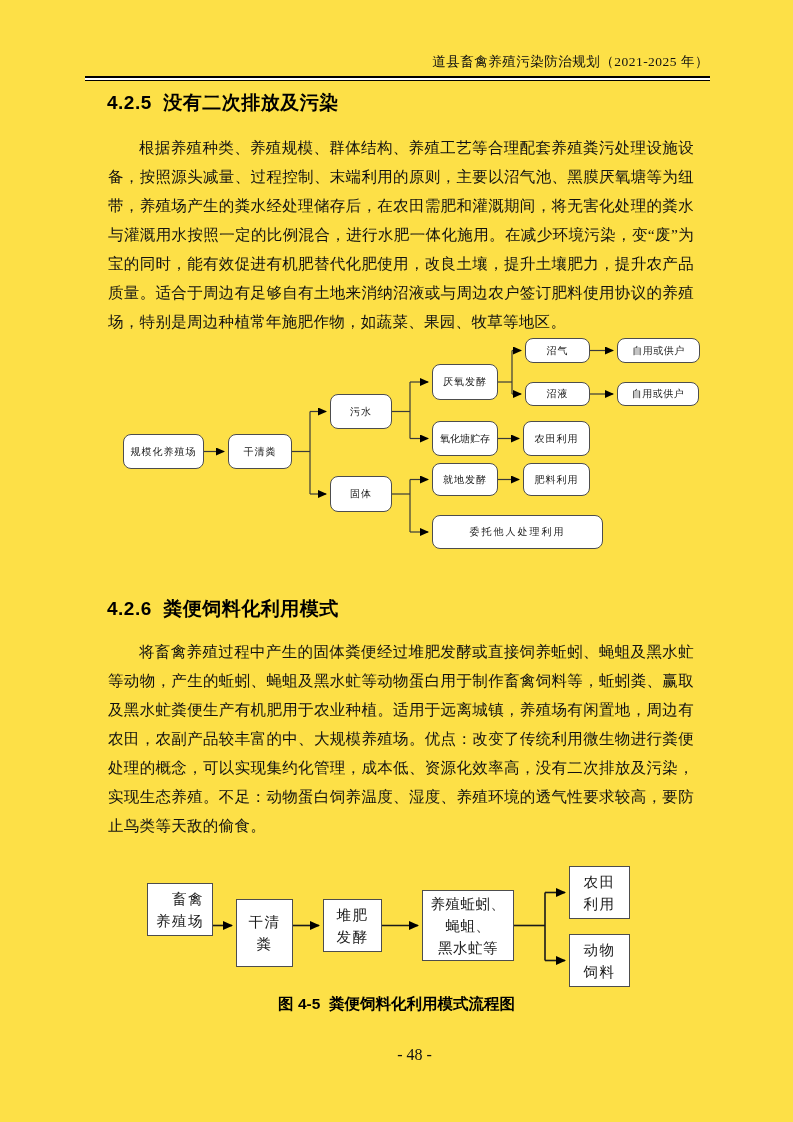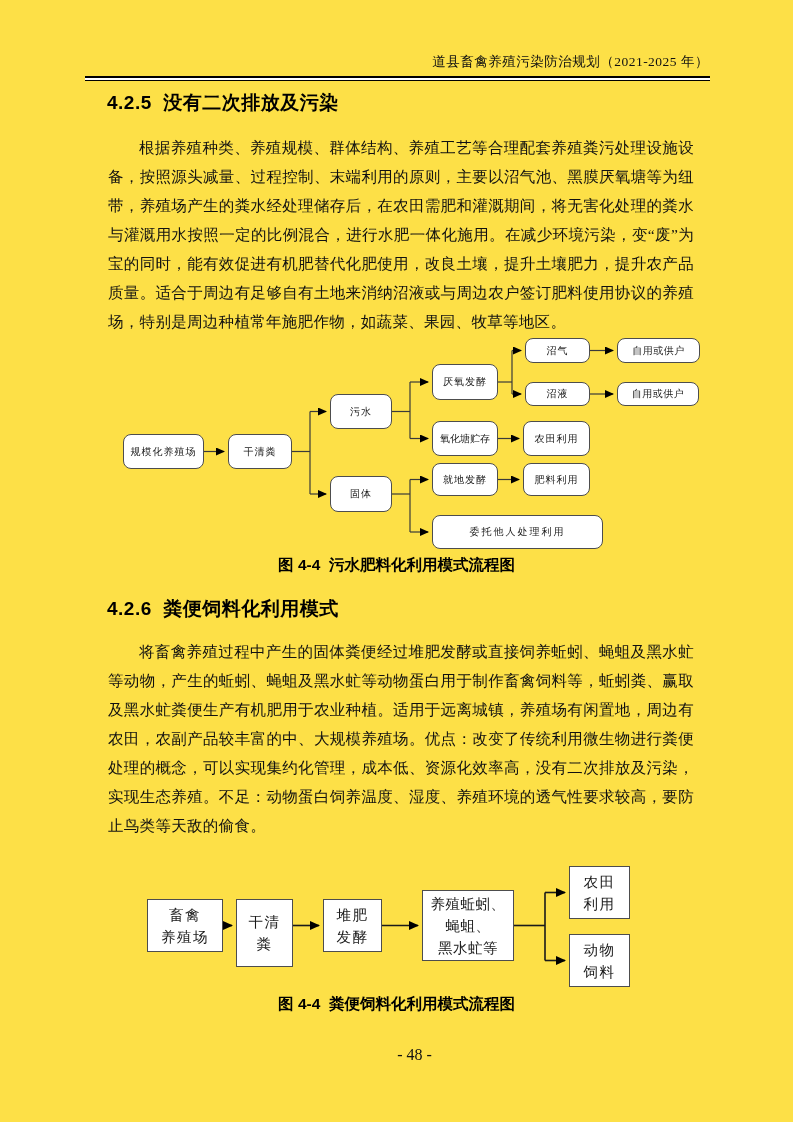--- a/index.html
+++ b/index.html
@@ -118,21 +118,20 @@
     <div class="fc-box" style="left:432px;top:128px;width:66px;height:33px;">就地发酵</div>
     <div class="fc-box" style="left:432px;top:180px;width:171px;height:34px;letter-spacing:2px;">委托他人处理利用</div>
     <div class="fc-box" style="left:525px;top:3px;width:65px;height:25px;">沼气</div>
     <div class="fc-box" style="left:525px;top:47px;width:65px;height:24px;">沼液</div>
     <div class="fc-box" style="left:523px;top:86px;width:67px;height:35px;">农田利用</div>
     <div class="fc-box" style="left:523px;top:128px;width:67px;height:33px;">肥料利用</div>
     <div class="fc-box" style="left:617px;top:3px;width:83px;height:25px;letter-spacing:0.5px;">自用或供户</div>
     <div class="fc-box" style="left:617px;top:47px;width:82px;height:24px;letter-spacing:0.5px;">自用或供户</div>
   </div>
 
-  <div class="fig-caption" id="cap44">图 4-4  污水肥料化利用模式流程图</div>
 
   <div class="sec-heading" id="h426">4.2.6  粪便饲料化利用模式</div>
 
   <div class="body-par" id="p2">将畜禽养殖过程中产生的固体粪便经过堆肥发酵或直接饲养蚯蚓、蝇蛆及黑水虻等动物，产生的蚯蚓、蝇蛆及黑水虻等动物蛋白用于制作畜禽饲料等，蚯蚓粪、赢取及黑水虻粪便生产有机肥用于农业种植。适用于远离城镇，养殖场有闲置地，周边有农田，农副产品较丰富的中、大规模养殖场。优点：改变了传统利用微生物进行粪便处理的概念，可以实现集约化管理，成本低、资源化效率高，没有二次排放及污染，实现生态养殖。不足：动物蛋白饲养温度、湿度、养殖环境的透气性要求较高，要防止鸟类等天敌的偷食。</div>
 
   <div class="flowchart" id="fc2">
     <svg width="793" height="132" viewBox="0 0 793 132">
       <defs>
         <marker id="ah2" markerWidth="10" markerHeight="9" refX="9" refY="4.5" orient="auto" markerUnits="userSpaceOnUse">
           <path d="M0,0 L10,4.5 L0,9 Z" fill="#000"></path>
@@ -141,32 +140,32 @@
       <g stroke="#1a1a1a" stroke-width="1.6" fill="none">
         <line x1="213" y1="65.5" x2="232" y2="65.5" marker-end="url(#ah2)"></line>
         <line x1="293" y1="65.5" x2="319" y2="65.5" marker-end="url(#ah2)"></line>
         <line x1="382" y1="65.5" x2="418" y2="65.5" marker-end="url(#ah2)"></line>
         <line x1="514" y1="65.5" x2="545" y2="65.5"></line>
         <line x1="545" y1="32.5" x2="545" y2="100.5"></line>
         <line x1="545" y1="32.5" x2="565" y2="32.5" marker-end="url(#ah2)"></line>
         <line x1="545" y1="100.5" x2="565" y2="100.5" marker-end="url(#ah2)"></line>
       </g>
     </svg>
-    <div class="fc-box" style="left:147px;top:39px;width:76px;height:53px;">畜禽
+    <div class="fc-box" style="left:147px;top:23px;width:66px;height:53px;text-align:right;">畜禽
 养殖场</div>
     <div class="fc-box" style="left:236px;top:39px;width:57px;height:68px;">干清
 粪</div>
     <div class="fc-box" style="left:323px;top:39px;width:59px;height:53px;">堆肥
 发酵</div>
     <div class="fc-box" style="left:422px;top:30px;width:92px;height:71px;letter-spacing:0.5px;">养殖蚯蚓、
 蝇蛆、
 黑水虻等</div>
     <div class="fc-box" style="left:569px;top:6px;width:61px;height:53px;">农田
 利用</div>
     <div class="fc-box" style="left:569px;top:74px;width:61px;height:53px;">动物
 饲料</div>
   </div>
 
-  <div class="fig-caption" id="cap45">图 4-4  粪便饲料化利用模式流程图</div>
+  <div class="fig-caption" id="cap45">图 4-5  粪便饲料化利用模式流程图</div>
 
   <div class="page-footer">- 48 -</div>
 
 </div>
 
 </body></html>

